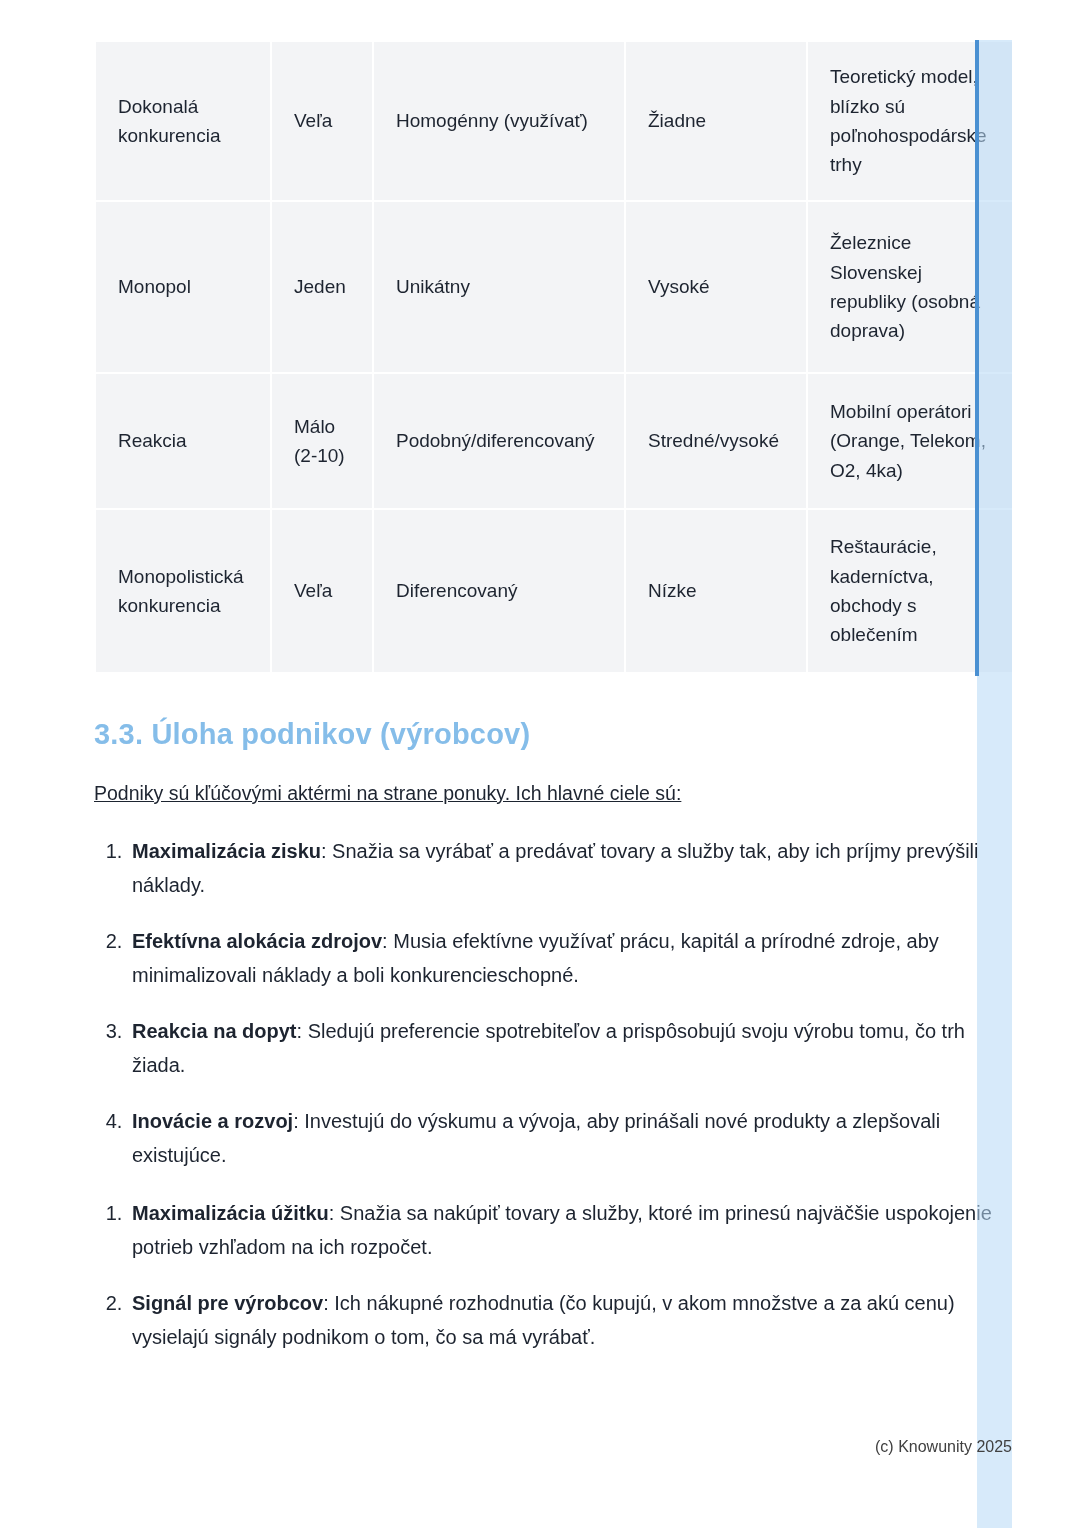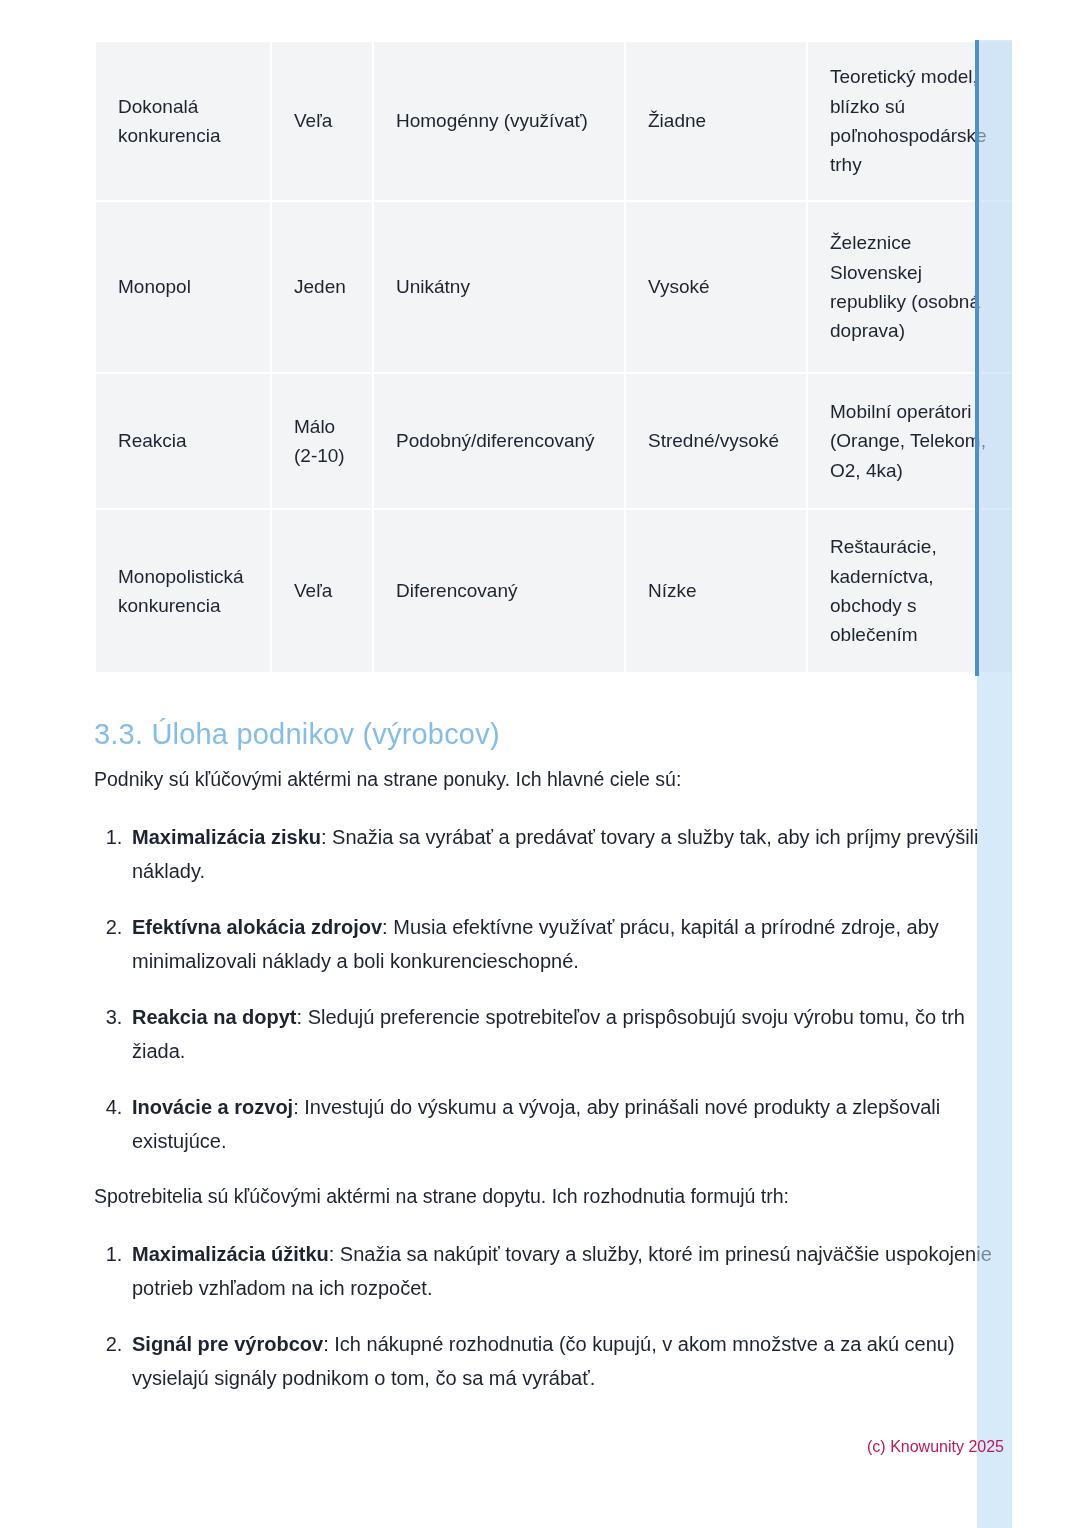--- a/index.html
+++ b/index.html
@@ -34,29 +34,30 @@
     color: #1d2430;
   }
   tr.row-0 { height: 160px; }
   tr.row-1 { height: 172px; }
   tr.row-2 { height: 136px; }
   tr.row-3 { height: 164px; }
 
   h2.section-heading {
     margin-top: 44px;
     font-size: 29px;
-    font-weight: 400;
+    font-weight: 700;
     color: #85bde9;
     letter-spacing: 0.2px;
   }
   p.intro {
-    margin-top: 12px;
+    margin-top: 26px;
     font-size: 19.5px;
     line-height: 1.7;
     text-align: justify;
+    text-decoration: underline;
   }
   ol.goal-list {
     margin-top: 24px;
     padding-left: 34px;
   }
   ol.goal-list li {
     font-size: 20px;
     line-height: 1.7;
     margin-bottom: 22px;
     padding-left: 4px;
@@ -77,23 +78,23 @@
     left: 975px;
     top: 40px;
     width: 4px;
     height: 636px;
     background: #4a90d2;
     z-index: 4;
   }
   .copyright {
     position: absolute;
     top: 1438px;
-    right: 76px;
+    right: 68px;
     font-size: 16px;
-    color: #be185d;
+    color: #404040;
     z-index: 5;
   }
 </style>
 </head>
 <body>
 
 <div class="page">
   <div class="content">
 
     <table class="market-table">
@@ -146,21 +147,20 @@
         <strong>Efektívna alokácia zdrojov</strong><span>: Musia efektívne využívať prácu, kapitál a prírodné zdroje, aby minimalizovali náklady a boli konkurencieschopné.</span>
       </li>
       <li>
         <strong>Reakcia na dopyt</strong><span>: Sledujú preferencie spotrebiteľov a prispôsobujú svoju výrobu tomu, čo trh žiada.</span>
       </li>
       <li>
         <strong>Inovácie a rozvoj</strong><span>: Investujú do výskumu a vývoja, aby prinášali nové produkty a zlepšovali existujúce.</span>
       </li>
     </ol>
 
-    <p class="intro">Spotrebitelia sú kľúčovými aktérmi na strane dopytu. Ich rozhodnutia formujú trh:</p>
     <ol class="goal-list">
       <li>
         <strong>Maximalizácia úžitku</strong><span>: Snažia sa nakúpiť tovary a služby, ktoré im prinesú najväčšie uspokojenie potrieb vzhľadom na ich rozpočet.</span>
       </li>
       <li>
         <strong>Signál pre výrobcov</strong><span>: Ich nákupné rozhodnutia (čo kupujú, v akom množstve a za akú cenu) vysielajú signály podnikom o tom, čo sa má vyrábať.</span>
       </li>
     </ol>
 
   </div>

